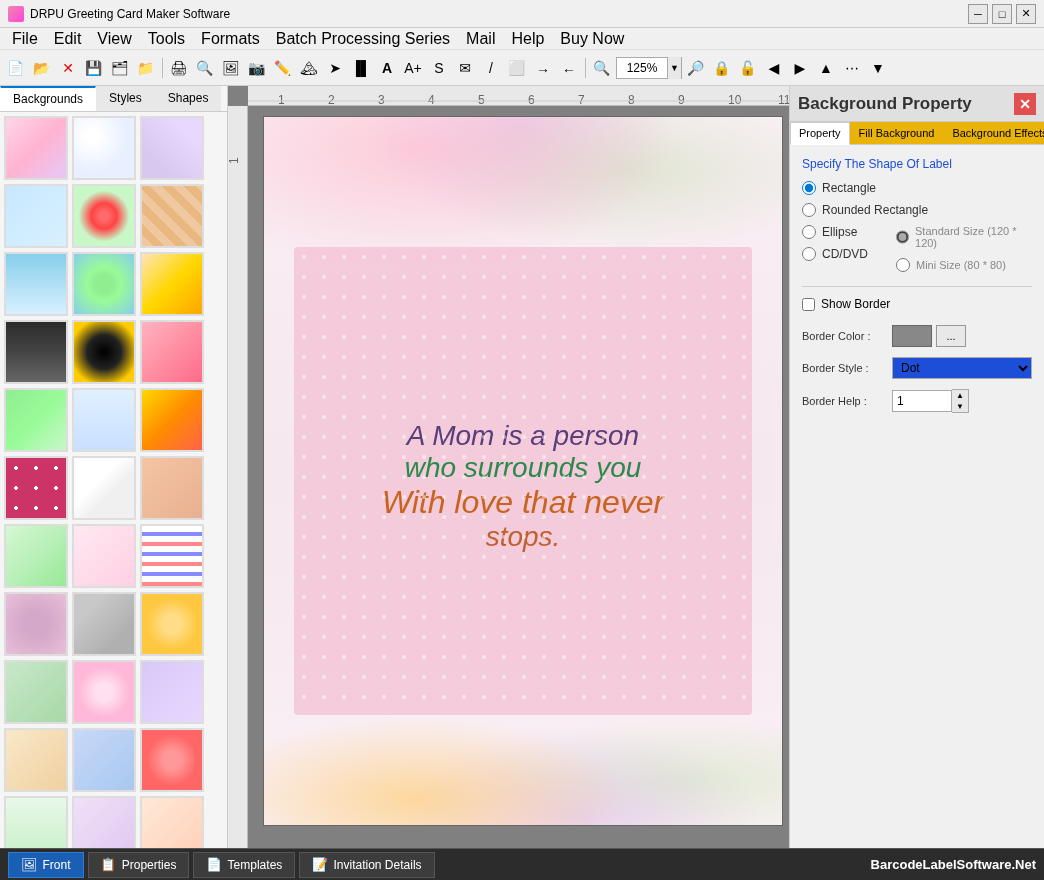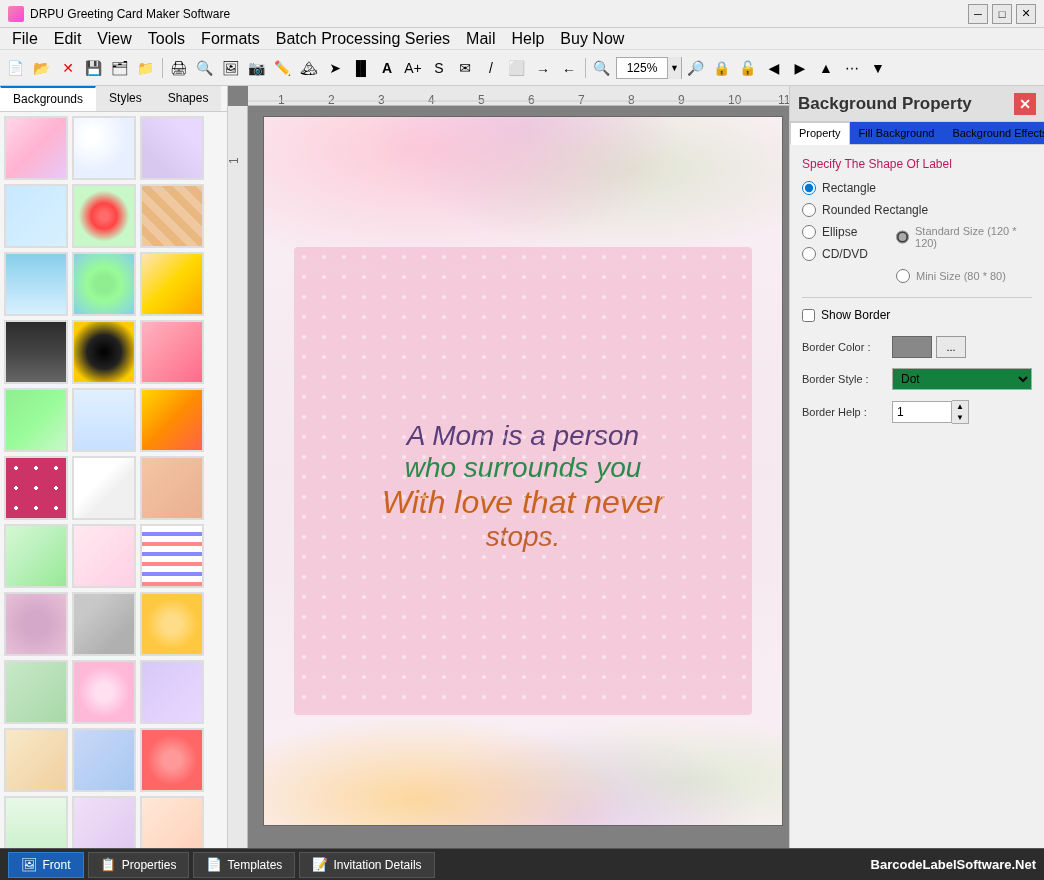--- a/index.html
+++ b/index.html
@@ -75,48 +75,48 @@
     .card-poem .line2 { font-size: 28px; color: #2a8a4a; font-style: italic; }
     .card-poem .line3 { font-size: 32px; color: #c86420; font-style: italic; }
     .card-poem .line5 { font-size: 28px; color: #c06030; font-style: italic; }
 
     
     .right-panel { width: 255px; background: #f0f0f0; border-left: 1px solid #ccc; display: flex; flex-direction: column; }
     .prop-header { height: 36px; display: flex; align-items: center; justify-content: space-between; padding: 0 8px; background: #e0e0e0; border-bottom: 1px solid #ccc; }
     .prop-title { font-size: 17px; font-weight: bold; color: #333; }
     .prop-close-btn { width: 22px; height: 22px; background: #e05050; border: none; cursor: pointer; display: flex; align-items: center; justify-content: center; color: white; font-size: 14px; font-weight: bold; }
 
-    .prop-tabs { display: flex; border-bottom: 1px solid #ccc; background: #1d4ed8; }
+    .prop-tabs { display: flex; border-bottom: 1px solid #ccc; background: #eab308; }
     .prop-tab { padding: 4px 8px; cursor: pointer; font-size: 11px; border: 1px solid transparent; white-space: nowrap; }
     .prop-tab.active { background: white; border-color: #ccc #ccc white #ccc; margin-bottom: -1px; }
 
     .prop-content { padding: 12px; flex: 1; }
 
-    .prop-section-title { font-size: 12px; margin-bottom: 10px; color: #be185d; }
+    .prop-section-title { font-size: 12px; margin-bottom: 10px; color: #1d4ed8; }
 
     .radio-group { display: flex; flex-direction: column; gap: 8px; margin-bottom: 14px; }
     .radio-row { display: flex; align-items: center; gap: 6px; }
     .radio-input { width: 14px; height: 14px; accent-color: #0078d4; cursor: pointer; }
     .radio-label { font-size: 12px; color: #333; }
 
-    .size-options { display: flex; flex-direction: column; gap: 20px; margin-left: 20px; }
+    .size-options { display: flex; flex-direction: column; gap: 9px; margin-left: 20px; }
     .size-radio-row { display: flex; align-items: center; gap: 6px; }
     .size-radio-label { font-size: 11px; color: #888; }
 
     .divider { height: 1px; background: #ccc; margin: 10px 0; }
 
     .show-border-row { display: flex; align-items: center; gap: 6px; margin-bottom: 14px; }
     .checkbox-input { width: 13px; height: 13px; cursor: pointer; }
 
     .prop-row { display: flex; align-items: center; margin-bottom: 10px; }
     .prop-row-label { width: 90px; font-size: 11px; color: #333; }
     .color-swatch { width: 40px; height: 22px; background: #888; border: 1px solid #666; cursor: pointer; }
     .dots-btn { width: 30px; height: 22px; border: 1px solid #999; background: #e8e8e8; cursor: pointer; display: flex; align-items: center; justify-content: center; font-size: 11px; margin-left: 4px; }
 
-    .prop-select { height: 22px; border: 1px solid #aaa; background: #15803d; font-size: 12px; flex: 1; padding: 0 4px; cursor: pointer; }
+    .prop-select { height: 22px; border: 1px solid #aaa; background: #1d4ed8; font-size: 12px; flex: 1; padding: 0 4px; cursor: pointer; }
 
     .number-input-wrap { display: flex; align-items: center; flex: 1; }
     .number-input { width: 60px; height: 22px; border: 1px solid #aaa; background: white; font-size: 12px; padding: 0 4px; }
     .spin-btns { display: flex; flex-direction: column; border: 1px solid #aaa; border-left: none; }
     .spin-btn { width: 16px; height: 11px; background: #e8e8e8; cursor: pointer; display: flex; align-items: center; justify-content: center; font-size: 8px; border: none; }
 
     
     .status-bar { height: 32px; background: #2c2c2c; display: flex; align-items: center; border-top: 1px solid #555; padding: 0 8px; gap: 4px; }
     .status-btn { padding: 4px 12px; background: #3c3c3c; color: white; border: 1px solid #555; cursor: pointer; display: flex; align-items: center; gap: 5px; font-size: 12px; height: 26px; }
     .status-btn.active { background: #1a5fb4; border-color: #2a7fd4; }

